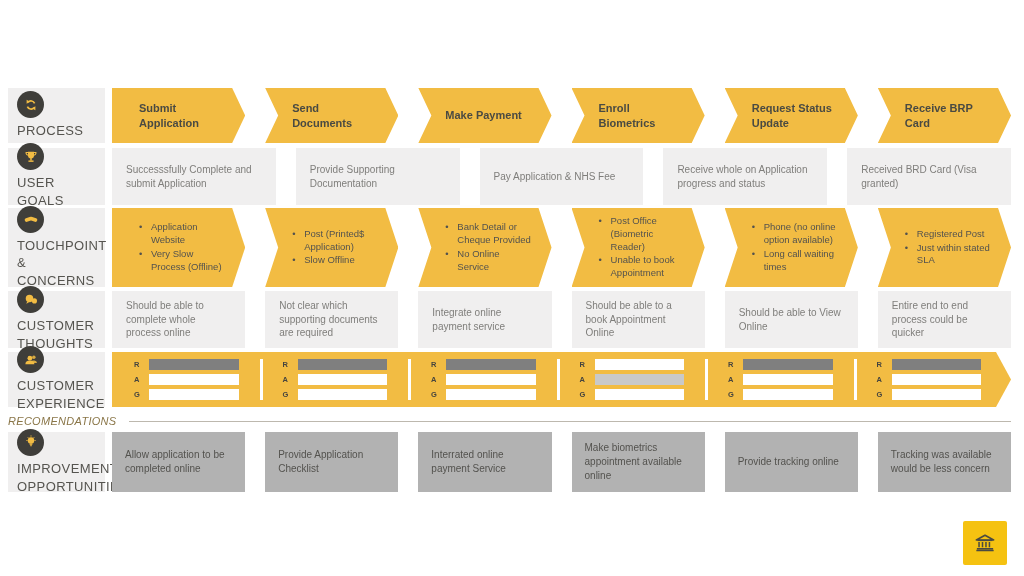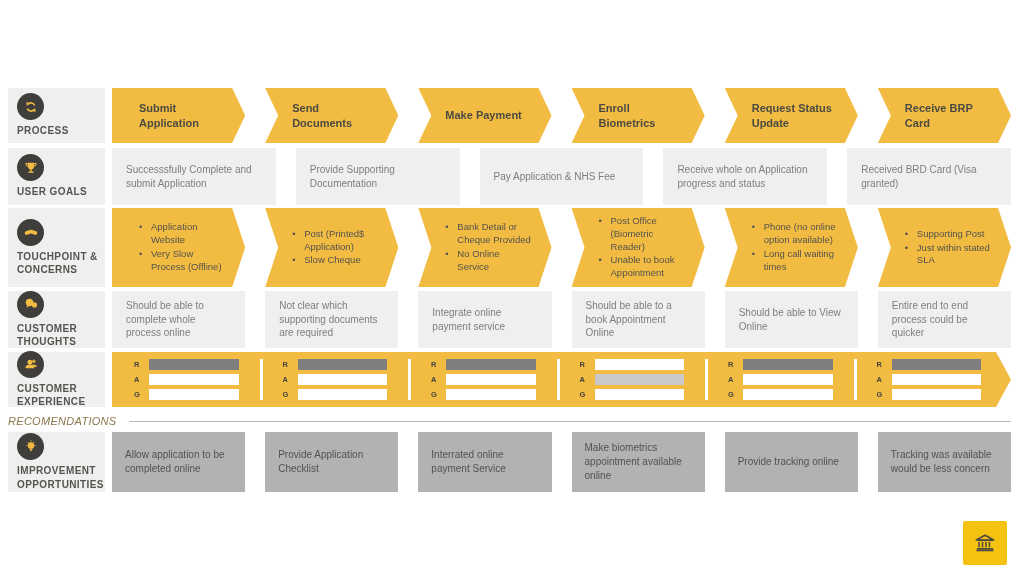--- a/index.html
+++ b/index.html
@@ -3,21 +3,21 @@
 <meta charset="utf-8">
 <style>
   * { margin:0; padding:0; box-sizing:border-box; }
   body { background:#ffffff; font-family:"Liberation Sans", sans-serif; }
   .canvas { position:relative; width:1024px; height:576px; background:#ffffff; overflow:hidden; }
 
   .row { position:absolute; left:8px; width:1003px; display:flex; }
   .label-cell { width:97px; margin-right:7px; flex:none; background:#F0EFEF;
     display:flex; flex-direction:column; justify-content:center; align-items:flex-start;
     padding:6px 6px 6px 9px; gap:4px; }
-  .label-text { font-size:10px; font-weight:bold; color:#55544F; letter-spacing:0.4px; line-height:1.35; text-transform:uppercase; }
+  .label-text { font-size:13px; font-weight:normal; color:#55544F; letter-spacing:0.4px; line-height:1.35; text-transform:uppercase; }
   .icon-circle { width:27px; height:27px; border-radius:50%; background:#3F3E3A;
     display:flex; align-items:center; justify-content:center; flex:none; }
   .icon-circle svg { width:18px; height:18px; }
 
   .cols { display:flex; flex:1; gap:20px; }
   .cell { flex:1; min-width:0; }
 
   
   .arrow { background:#F2BC43;
     clip-path: polygon(0 0, calc(100% - 13px) 0, 100% 50%, calc(100% - 13px) 100%, 0 100%, 13px 50%);
@@ -138,21 +138,21 @@
     <div class="cols">
       <div class="cell arrow first">
         <ul class="bullets">
             <li>Application Website</li>
             <li>Very Slow Process (Offline)</li>
           </ul>
       </div>
       <div class="cell arrow">
         <ul class="bullets">
             <li>Post (Printed$ Application)</li>
-            <li>Slow Cheque</li>
+            <li>Slow Offline</li>
           </ul>
       </div>
       <div class="cell arrow">
         <ul class="bullets">
             <li>Bank Detail or Cheque Provided</li>
             <li>No Online Service</li>
           </ul>
       </div>
       <div class="cell arrow">
         <ul class="bullets">
@@ -161,21 +161,21 @@
           </ul>
       </div>
       <div class="cell arrow">
         <ul class="bullets">
             <li>Phone (no online option available)</li>
             <li>Long call waiting times</li>
           </ul>
       </div>
       <div class="cell arrow">
         <ul class="bullets">
-            <li>Supporting Post</li>
+            <li>Registered Post</li>
             <li>Just within stated SLA</li>
           </ul>
       </div>
     </div>
   </div>
 
   <div class="row" style="top:291px; height:57px;">
     <div class="label-cell">
       <span class="icon-circle">
         <svg viewBox="0 0 24 24">

